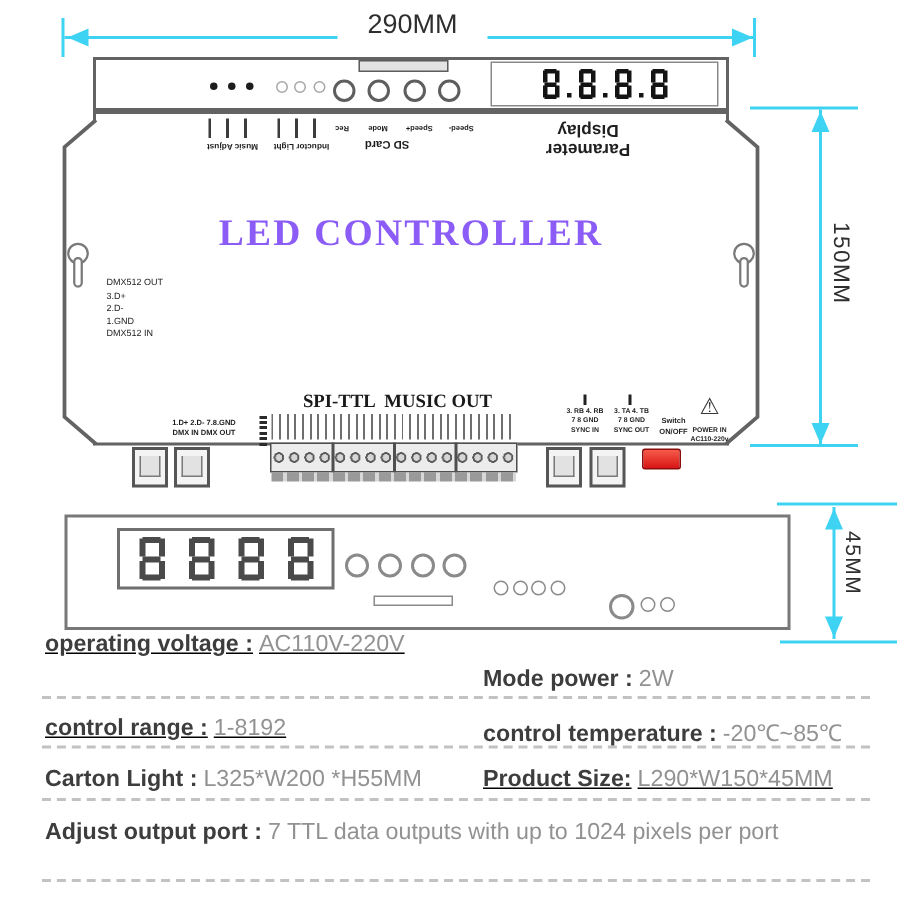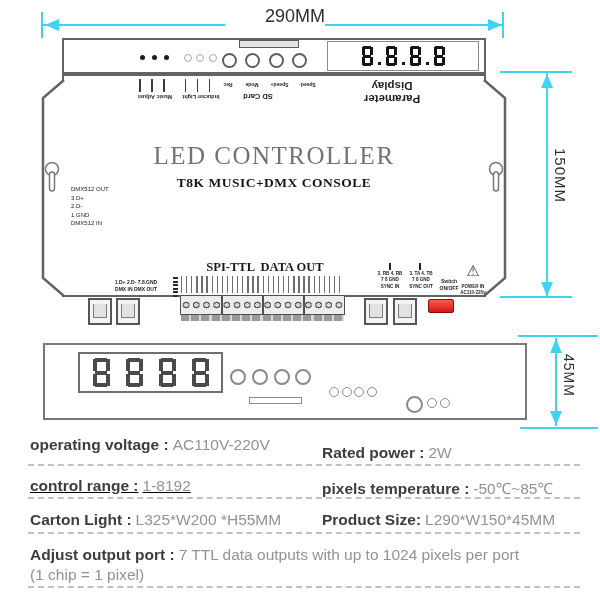--- a/index.html
+++ b/index.html
@@ -47,21 +47,21 @@
 <body>
 
 <div class="stage">
 
   <div>
     <div class="dline" style="left:41px;top:12px;width:2px;height:26px;"></div>
     <div class="dline" style="left:502px;top:12px;width:2px;height:26px;"></div>
     <div class="dline" style="left:43px;top:24px;width:459px;height:2px;"></div>
     <div class="arr l" style="left:45px;top:19px;"></div>
     <div class="arr r" style="left:488px;top:19px;"></div>
-    <div class="dimlabel" style="left:225px;top:6px;width:100px;text-align:right;">290MM</div>
+    <div class="dimlabel" style="left:225px;top:6px;width:100px;">290MM</div>
   </div>
 
   <div class="box" style="left:62px;top:38px;width:424px;height:36px;border:2px solid #636363;z-index:1;"></div>
   <div class="box" style="left:62px;top:74px;width:424px;height:223px;border:2px solid #636363;"></div>
 
   <svg class="abs" style="left:38px;top:72px;" width="28" height="230" viewBox="0 0 28 230">
     <path d="M26 8 L5 26 L5 206 L26 224" fill="#ffffff" stroke="#636363" stroke-width="2.5"></path>
   </svg>
   <svg class="abs" style="left:482px;top:72px;" width="28" height="230" viewBox="0 0 28 230">
     <path d="M2 8 L23 26 L23 206 L2 224" fill="#ffffff" stroke="#636363" stroke-width="2.5"></path>
@@ -141,32 +141,31 @@
     <div class="tiny flip" style="left:240px;top:82px;width:24px;font-size:5px;">Mode</div>
     <div class="tiny flip" style="left:266px;top:82px;width:27px;font-size:5px;">Speed+</div>
     <div class="tiny flip" style="left:294px;top:82px;width:27px;font-size:5px;">Speed-</div>
     <div class="tiny flip" style="left:230px;top:92px;width:56px;font-size:7.5px;">SD Card</div>
     <div class="tiny flip" style="left:340px;top:79px;width:104px;font-size:11.5px;line-height:13px;color:#1f1f1f;">
       <div>Parameter</div>
       <div>Display</div>
     </div>
   </div>
 
-  <div class="abs" style="left:82px;top:142px;width:384px;text-align:center;font-family:'Liberation Serif',serif;font-weight:normal;font-size:25px;letter-spacing:1.5px;color:#737373;">LED CONTROLLER</div>
-  <div class="abs" style="left:82px;top:175px;width:384px;text-align:center;font-family:'Liberation Serif',serif;font-weight:bold;font-size:13.5px;letter-spacing:0.5px;color:#161616;">T8K MUSIC+DMX CONSOLE</div>
+  <div class="abs" style="left:82px;top:142px;width:384px;text-align:center;font-family:'Liberation Serif',serif;font-weight:bold;font-size:25px;letter-spacing:1.5px;color:#8b5cf6;">LED CONTROLLER</div>
 
   <div class="abs" style="left:71px;top:185px;width:70px;font-size:6px;line-height:8.6px;color:#222;">
     <div>DMX512 OUT</div>
     <div>3.D+</div>
     <div>2.D-</div>
     <div>1.GND</div>
     <div>DMX512 IN</div>
   </div>
 
-  <div class="abs" style="left:190px;top:260px;width:150px;text-align:center;font-family:'Liberation Serif',serif;font-weight:bold;font-size:12.5px;color:#1a1a1a;white-space:pre;">SPI-TTL  DATA OUT</div>
+  <div class="abs" style="left:190px;top:260px;width:150px;text-align:center;font-family:'Liberation Serif',serif;font-weight:bold;font-size:12.5px;color:#1a1a1a;white-space:pre;">SPI-TTL  MUSIC OUT</div>
 
   <div class="tiny" style="left:100px;top:279px;width:72px;font-size:5px;line-height:7px;">
     <div>1.D+ 2.D- 7.8.GND</div>
     <div>DMX IN  DMX OUT</div>
   </div>
   <div class="abs" style="left:173px;top:277px;width:5px;height:21px;background:repeating-linear-gradient(#2b2b2b 0 2px,transparent 2px 3.6px);"></div>
 
   <div class="abs" style="left:181px;top:276px;width:162px;height:17px;background:repeating-linear-gradient(90deg,#4a4a4a 0 1.3px,transparent 1.3px 5.1px);opacity:.8;"></div>
 
   <div class="abs" style="left:389px;top:263px;width:2px;height:7px;background:#222;"></div>
@@ -276,44 +275,43 @@
   <div>
     <div class="dline" style="left:518px;top:335px;width:80px;height:2px;"></div>
     <div class="dline" style="left:520px;top:427px;width:78px;height:2px;"></div>
     <div class="dline" style="left:555px;top:338px;width:2px;height:88px;"></div>
     <div class="arr u" style="left:550px;top:339px;"></div>
     <div class="arr d" style="left:550px;top:411px;"></div>
     <div class="vtext" style="left:561px;top:354px;font-size:14px;">45MM</div>
   </div>
 
   <div>
-    <div class="abs" style="left:30px;top:436px;">
+    <div class="abs" style="left:30px;top:421px;text-decoration:underline;">
       <span class="spec-label">operating voltage :</span><span class="spec-value">AC110V-220V</span>
     </div>
     <div class="abs" style="left:322px;top:444px;">
-      <span class="spec-label">Rated power :</span><span class="spec-value">2W</span>
+      <span class="spec-label">Mode power :</span><span class="spec-value">2W</span>
     </div>
     <div class="dash" style="left:28px;top:464px;width:552px;"></div>
 
     <div class="abs" style="left:30px;top:477px;text-decoration:underline;">
       <span class="spec-label">control range :</span><span class="spec-value">1-8192</span>
     </div>
     <div class="abs" style="left:322px;top:477px;">
-      <span class="spec-label">pixels temperature :</span><span class="spec-value">-50℃~85℃</span>
+      <span class="spec-label">control temperature :</span><span class="spec-value">-20℃~85℃</span>
     </div>
     <div class="dash" style="left:28px;top:497px;width:552px;"></div>
 
     <div class="abs" style="left:30px;top:511px;">
       <span class="spec-label">Carton Light :</span><span class="spec-value">L325*W200 *H55MM</span>
     </div>
-    <div class="abs" style="left:322px;top:511px;">
+    <div class="abs" style="left:322px;top:511px;text-decoration:underline;">
       <span class="spec-label">Product Size:</span><span class="spec-value">L290*W150*45MM</span>
     </div>
     <div class="dash" style="left:28px;top:532px;width:552px;"></div>
 
     <div class="abs" style="left:30px;top:546px;width:545px;">
       <span class="spec-label">Adjust output port :</span><span class="spec-value">7 TTL data outputs with up to 1024 pixels per port</span>
-      <div class="spec-value" style="margin-left:0;margin-top:2px;">(1 chip = 1 pixel)</div>
     </div>
     <div class="dash" style="left:28px;top:586px;width:552px;"></div>
   </div>
 
 </div>
 
 </body></html>

